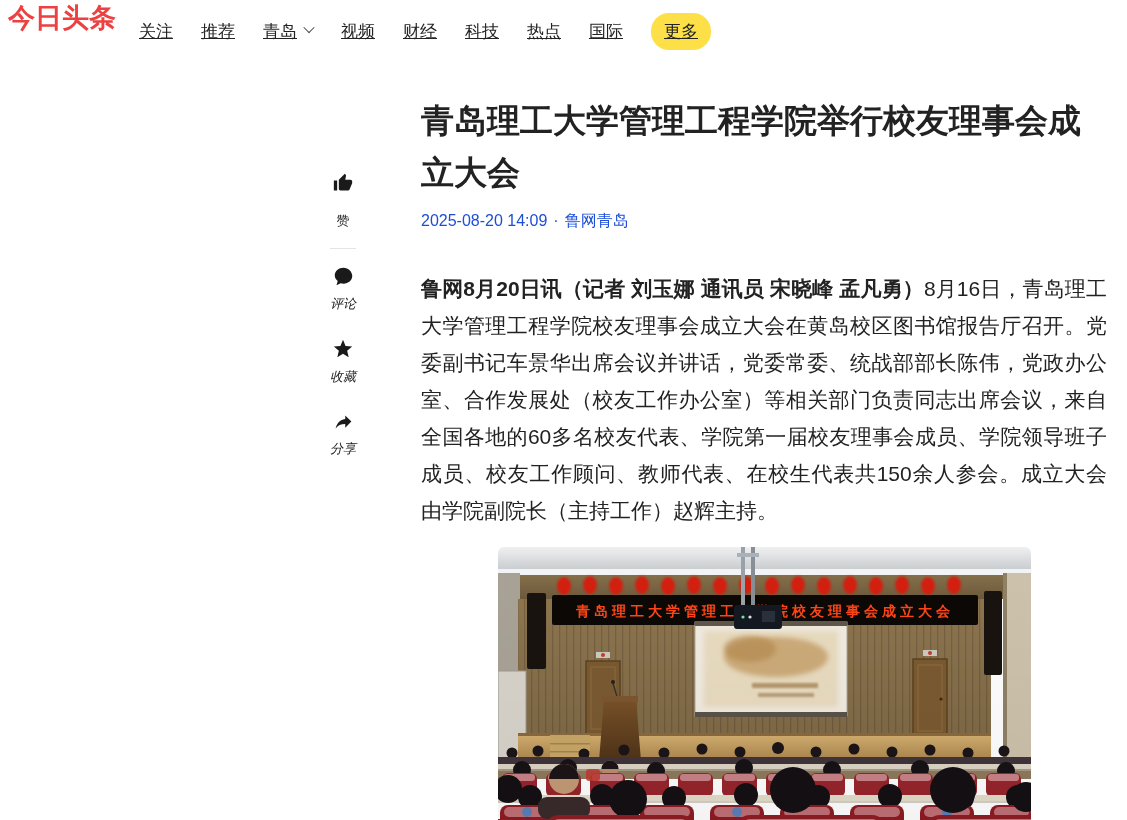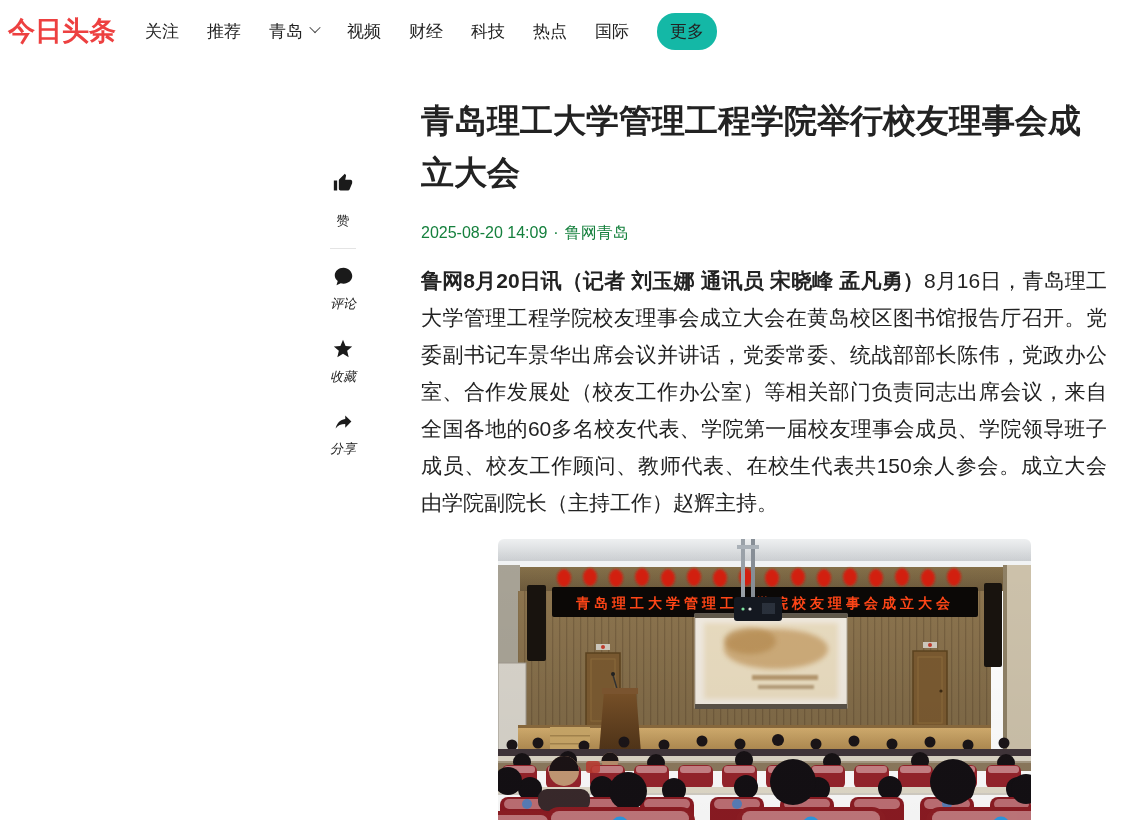--- a/index.html
+++ b/index.html
@@ -3,42 +3,42 @@
 <meta charset="utf-8">
 <style>
   * { box-sizing: border-box; margin: 0; padding: 0; }
   html,body { width:1127px; height:820px; }
   body {
     font-family: "Liberation Sans", "DejaVu Sans", sans-serif;
     background:#ffffff; position:relative; overflow:hidden; color:#222;
   }
   
   .topbar{ position:absolute; top:0; left:0; width:1116px; height:62px;
-           display:flex; align-items:center; background:#fff; }
+           display:flex; background:#fff; }
   .logo{ margin-left:8px; font-size:27px; font-weight:bold; color:#ed4040;
          letter-spacing:0px; cursor:pointer; white-space:nowrap; }
-  .nav{ display:flex; align-items:center; margin-left:29px; }
+  .nav{ display:flex; align-items:center; margin-left:23px;text-decoration:underline; }
   .nav-item{ font-size:17px; color:#232323; text-decoration:none; cursor:pointer;
              margin-right:28px; display:flex; align-items:center; white-space:nowrap; }
-  .nav-item.pill{ background:#14b8a6; border-radius:18px; padding:7px 13px; margin-right:0; }
+  .nav-item.pill{ background:#fde047; border-radius:18px; padding:7px 13px; margin-right:0; }
   .caret{ width:8px; height:8px; border-right:1.6px solid #4a4a4a; border-bottom:1.6px solid #4a4a4a;
           transform:rotate(45deg) translate(-1px,-1px); margin-left:8px; margin-top:-4px; }
   
   .rail{ position:absolute; left:318px; top:162px; width:50px; text-align:center; }
   .rail button{ background:none; border:none; cursor:pointer; display:block; margin:0 auto; padding:0; }
   .like-circle{ width:42px; height:42px; border-radius:50%; background:#f2f3f5;
                 display:flex !important; align-items:center; justify-content:center; }
   .rail-label{ font-size:13px; color:#222; margin-top:8px; }
   .rail-divider{ width:26px; height:1px; background:#e4e4e4; margin:18px auto 17px; }
   .rail-group{ margin-bottom:25px;font-style:italic; }
   .rail svg{ display:block; }
   
   .article{ position:absolute; left:421px; top:95px; width:686px; }
-  .article h1{ font-size:33px; line-height:52px; font-weight:700; color:#222; margin-bottom:24px; }
-  .meta{ font-size:16px; color:#15803d; margin-bottom:18px; }
+  .article h1{ font-size:33px; line-height:52px; font-weight:700; color:#222; margin-bottom:12px; }
+  .meta{ font-size:16px; color:#1d4ed8; margin-bottom:38px; }
   .meta .dot{ margin:0 6px; }
   .meta .src{ cursor:pointer; }
   .body-text{ font-size:21px; line-height:37px; color:#222; text-align:justify; }
   .body-text strong{ font-weight:700; }
   figure.photo{ width:533px; margin:18px auto 0; border-radius:6px; overflow:hidden;
                 cursor:pointer; line-height:0; }
 </style>
 </head>
 <body>
 

